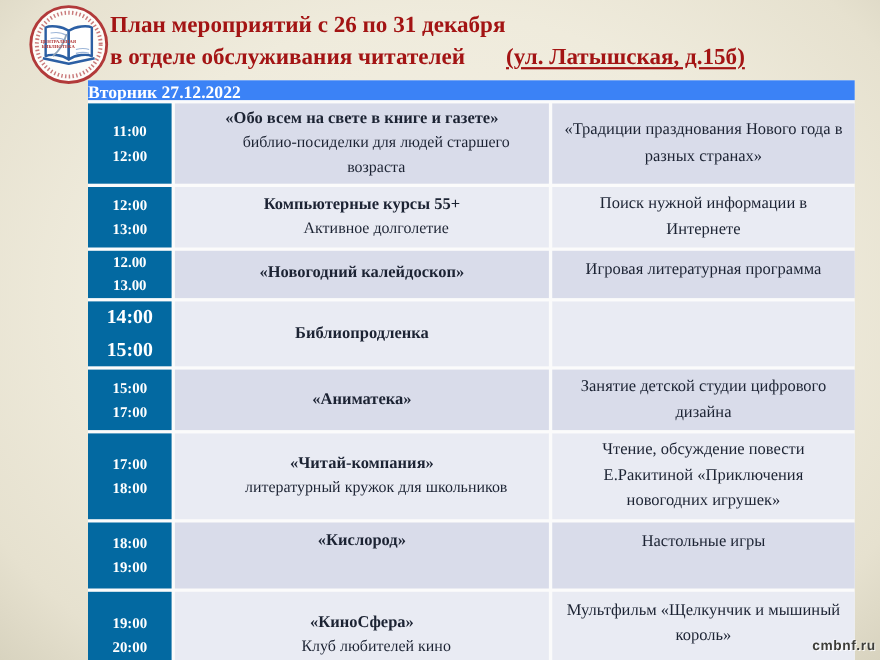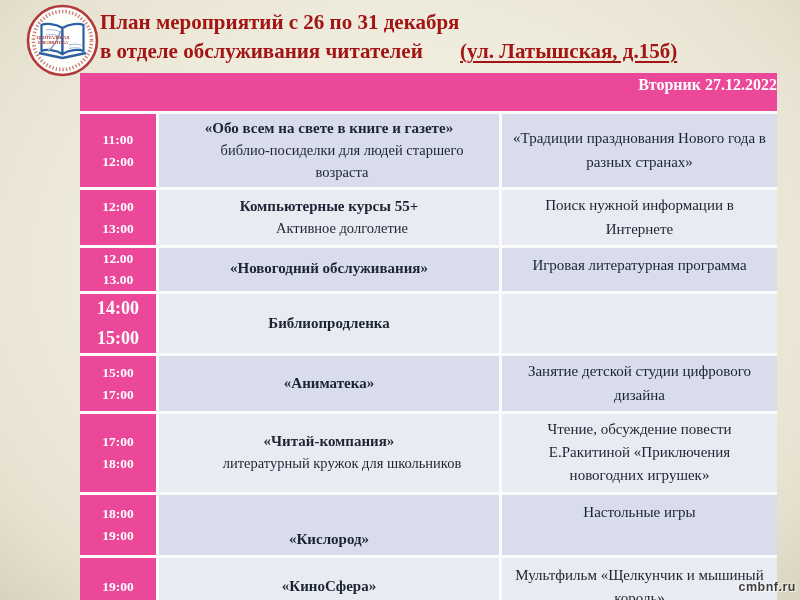--- a/index.html
+++ b/index.html
@@ -18,53 +18,53 @@
     text-align:left; color:#a31414; font-weight:bold;
     font-size:21px; line-height:29px;
   }
   .title-underline { text-decoration:underline; text-decoration-thickness:2px; text-underline-offset:3px;margin-left:32px; }
   
   .table {
     position:absolute; left:80px; top:73px; width:697px;
     background:#fbfbfb; padding-bottom:0;
   }
   .day-header {
-    height:38px; background:#ec4899; color:#ffffff;
-    font-weight:bold; font-size:16px; line-height:23px; text-align:right;
+    height:18px; background:#3b82f6; color:#ffffff;
+    font-weight:bold; font-size:16px; line-height:23px; text-align:left;
   }
   .rows { display:flex; flex-direction:column; gap:3px; padding-top:3px; }
   .row { display:grid; grid-template-columns:76px 340px 1fr; column-gap:3px; }
   .rows .row:nth-child(odd)  .cell-event, .rows .row:nth-child(odd)  .cell-desc { background:#d9dcea; }
   .rows .row:nth-child(even) .cell-event, .rows .row:nth-child(even) .cell-desc { background:#e9ebf3; }
   .rows .row:nth-child(1){ min-height:54px; }
   .rows .row:nth-child(2){ min-height:52px; }
   .rows .row:nth-child(3){ min-height:43px; }
   .rows .row:nth-child(4){ min-height:50px; }
   .rows .row:nth-child(5){ min-height:45px; }
   .rows .row:nth-child(6){ min-height:61px; }
   .rows .row:nth-child(7){ min-height:60px; }
   .rows .row:nth-child(8){ min-height:80px; }
   .cell-time {
-    background:#ec4899; color:#ffffff; font-weight:bold; font-size:13.5px;
+    background:#0369a1; color:#ffffff; font-weight:bold; font-size:13.5px;
     display:flex; flex-direction:column; justify-content:center; align-items:center;
     line-height:1.6;
   }
   .cell-time.time-large { font-size:18px; line-height:1.65; }
   .cell-event, .cell-desc {
     display:flex; flex-direction:column; justify-content:center; align-items:center;
     text-align:center; padding:4px 10px; color:#1c2333;
   }
   .event-title { font-weight:bold; font-size:15px; line-height:1.45; }
   .event-subtitle { font-size:14.5px; line-height:1.5;margin-left:26px; }
   .cell-desc { font-size:15px; line-height:1.55; }
   
   .rows .row:nth-child(3) .cell-desc,
   .rows .row:nth-child(7) .cell-desc,
   .rows .row:nth-child(8) .cell-desc { justify-content:flex-start; padding-top:6px; }
-  .rows .row:nth-child(7) .cell-event { justify-content:flex-end; padding-top:6px; }
+  .rows .row:nth-child(7) .cell-event { justify-content:flex-start; padding-top:6px; }
   
   .watermark {
     position:absolute; right:4px; bottom:6px;
     font-family:"Liberation Sans", sans-serif; font-weight:bold; font-size:12.5px;
     color:#3e3e3a; text-shadow:1px 1px 0 rgba(255,255,255,0.85), -1px -1px 0 rgba(255,255,255,0.4);
     letter-spacing:0.5px;
     text-align:center;
   }
 </style>
 </head>
@@ -120,21 +120,21 @@
     </div>
     <div class="cell-desc">Поиск нужной информации в Интернете</div>
   </div>
 
   <div class="row">
     <div class="cell-time">
       <span>12.00</span>
       <span>13.00</span>
     </div>
     <div class="cell-event">
-      <span class="event-title">«Новогодний обслуживания»</span>
+      <span class="event-title">«Новогодний калейдоскоп»</span>
       <span class="event-subtitle"></span>
     </div>
     <div class="cell-desc">Игровая литературная программа</div>
   </div>
 
   <div class="row">
     <div class="cell-time time-large">
       <span>14:00</span>
       <span>15:00</span>
     </div>

